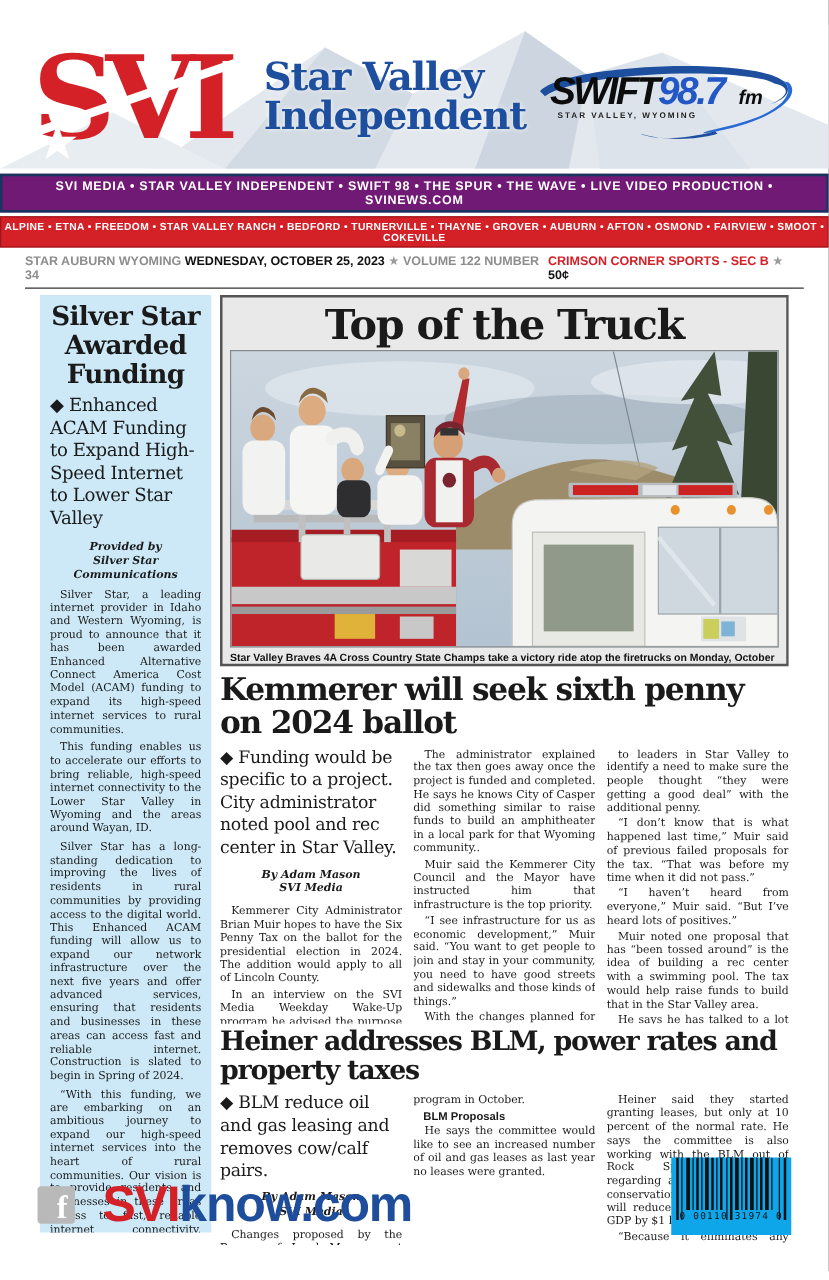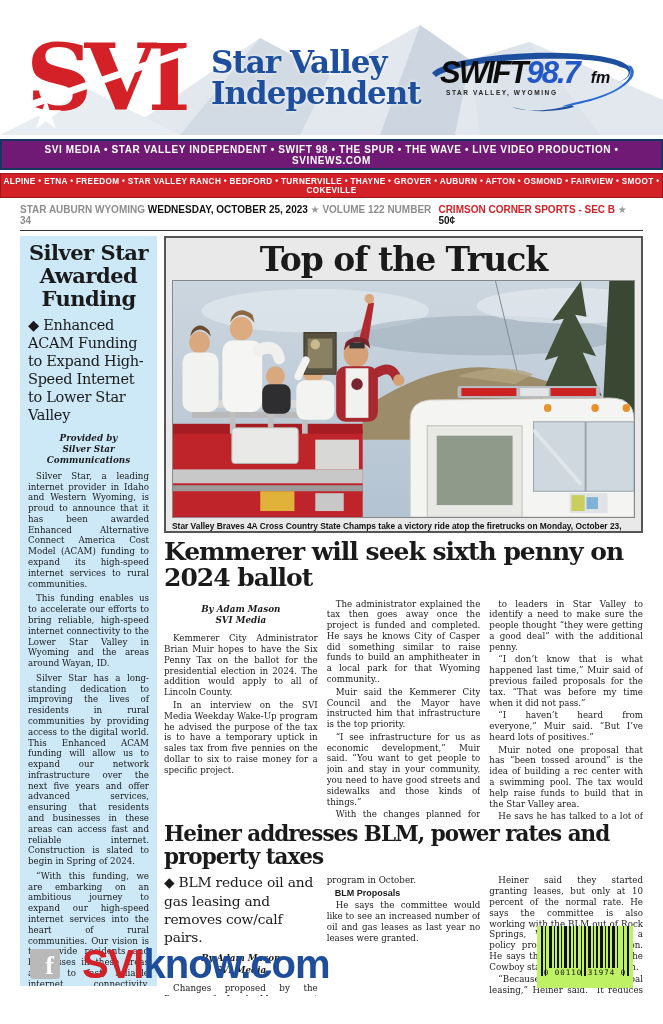--- a/index.html
+++ b/index.html
@@ -47,21 +47,21 @@
   .dateline {
     display:flex; justify-content:space-between; align-items:center;
     margin:4px 20px 0; padding:2px 0 4px; border-bottom:1px solid #333;
     font-family:"Liberation Sans","DejaVu Sans",sans-serif; font-size:10px;
   }
   .dl-gray { color:#8d8d8d; font-weight:700; }
   .dl-bold { color:#111; font-weight:700; }
   .dl-star { color:#9a9a9a; }
   .dl-red  { color:#d42027; font-weight:700; }
   
-  .content { display:flex; gap:7px; padding:5px 20px 0; height:765px; }
+  .content { display:flex; gap:7px; padding:5px 32px 0; height:765px; }
   
   .sidebar {
     width:137px; flex:0 0 auto; background:#cde9f8; height:750px;
     padding:5px 8px; overflow:hidden;
   }
   .sb-headline { font-size:21px; font-weight:900; text-align:center; line-height:1.1; letter-spacing:-.5px; }
   .sb-subhead  { font-size:14.5px; line-height:1.25; margin-top:6px; letter-spacing:-.3px; }
   .sb-byline   { font-size:8.8px; font-weight:700; font-style:italic; text-align:center; margin-top:8px; line-height:1.3; }
   .sb-body p   { font-size:8.7px; line-height:1.24; text-align:justify; text-indent:8px; margin-top:4px; }
   
@@ -91,21 +91,21 @@
   
   .footer { position:absolute; left:20px; right:20px; bottom:0; height:98px; }
   .site-row { position:absolute; left:10px; top:18px; display:flex; align-items:center; }
   .fb-icon { width:30px; height:30px; background:#b9b9b9; border-radius:3px; position:relative; margin-right:22px; }
   .fb-icon span { position:absolute; right:6px; bottom:-2px; color:#fff; font-weight:900; font-size:26px;
     font-family:"Liberation Serif",serif; }
   .site-name { font-family:"Liberation Sans","DejaVu Sans",sans-serif; font-weight:900;
     font-size:40px; letter-spacing:-1px; line-height:1; }
   .site-red  { color:#d42027; }
   .site-blue { color:#1e4d9b; }
-  .barcode { position:absolute; right:10px; top:0; width:96px; height:62px; background:#bef264; text-align:center; }
+  .barcode { position:absolute; right:10px; top:0; width:96px; height:62px; background:#0ea5e9; text-align:center; }
   .barcode svg { display:block; width:96px; height:50px; }
   .barcode-digits { font-family:"DejaVu Sans Mono","Liberation Mono",monospace; font-size:7.5px;
     letter-spacing:1px; color:#111; margin-top:-8px; }
 </style>
 </head>
 <body>
 
 <div class="page">
 
   <div class="masthead">
@@ -257,20 +257,21 @@
               <circle cx="238" cy="100" r="6" fill="#d6a077"></circle>
             </g>
           </svg>
         </div>
         <div class="photo-caption"><span>Star Valley Braves 4A Cross Country State Champs take a victory ride atop the firetrucks on Monday, October 23, 2023.  See the championship poster on pages 12-13A. </span></div>
       </div>
 
       <div class="story-headline">Kemmerer will seek sixth penny on 2024 ballot</div>
       <div class="cols kemmerer">
         <div class="col">
+          <div class="st-subhead">◆ Funding would be specific to a project. City administrator noted pool and rec center in Star Valley.</div>
           <div class="st-byline">
             <div>By Adam Mason</div>
             <div>SVI Media</div>
           </div>
           <p>Kemmerer City Administrator Brian Muir hopes to have the Six Penny Tax on the ballot for the presidential election in 2024. The addition would apply to all of Lincoln County.</p>
           <p>In an interview on the SVI Media Weekday Wake-Up program he advised the purpose of the tax is to have a temporary uptick in sales tax from five pennies on the dollar to six to raise money for a specific project.</p>
 
         </div>
         <div class="col">
           <p>The administrator explained the tax then goes away once the project is funded and completed. He says he knows City of Casper did something similar to raise funds to build an amphitheater in a local park for that Wyoming community..</p>

